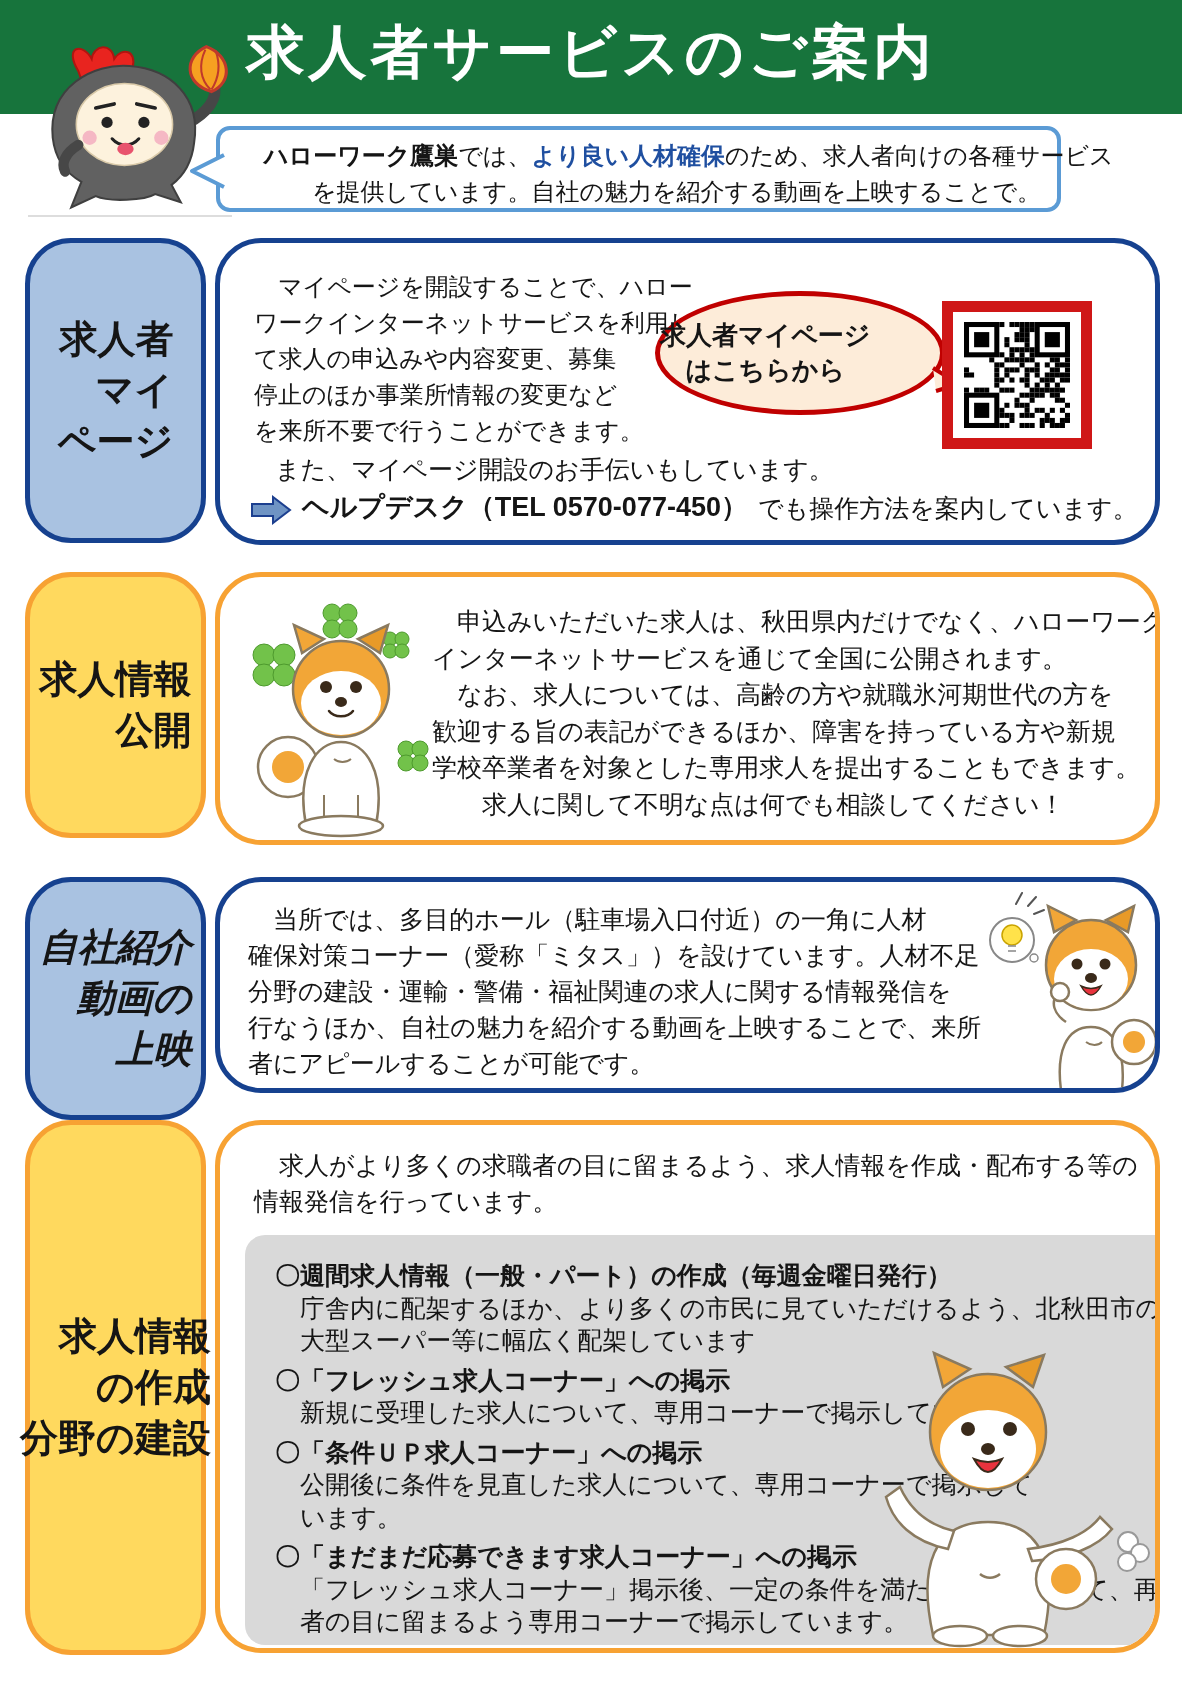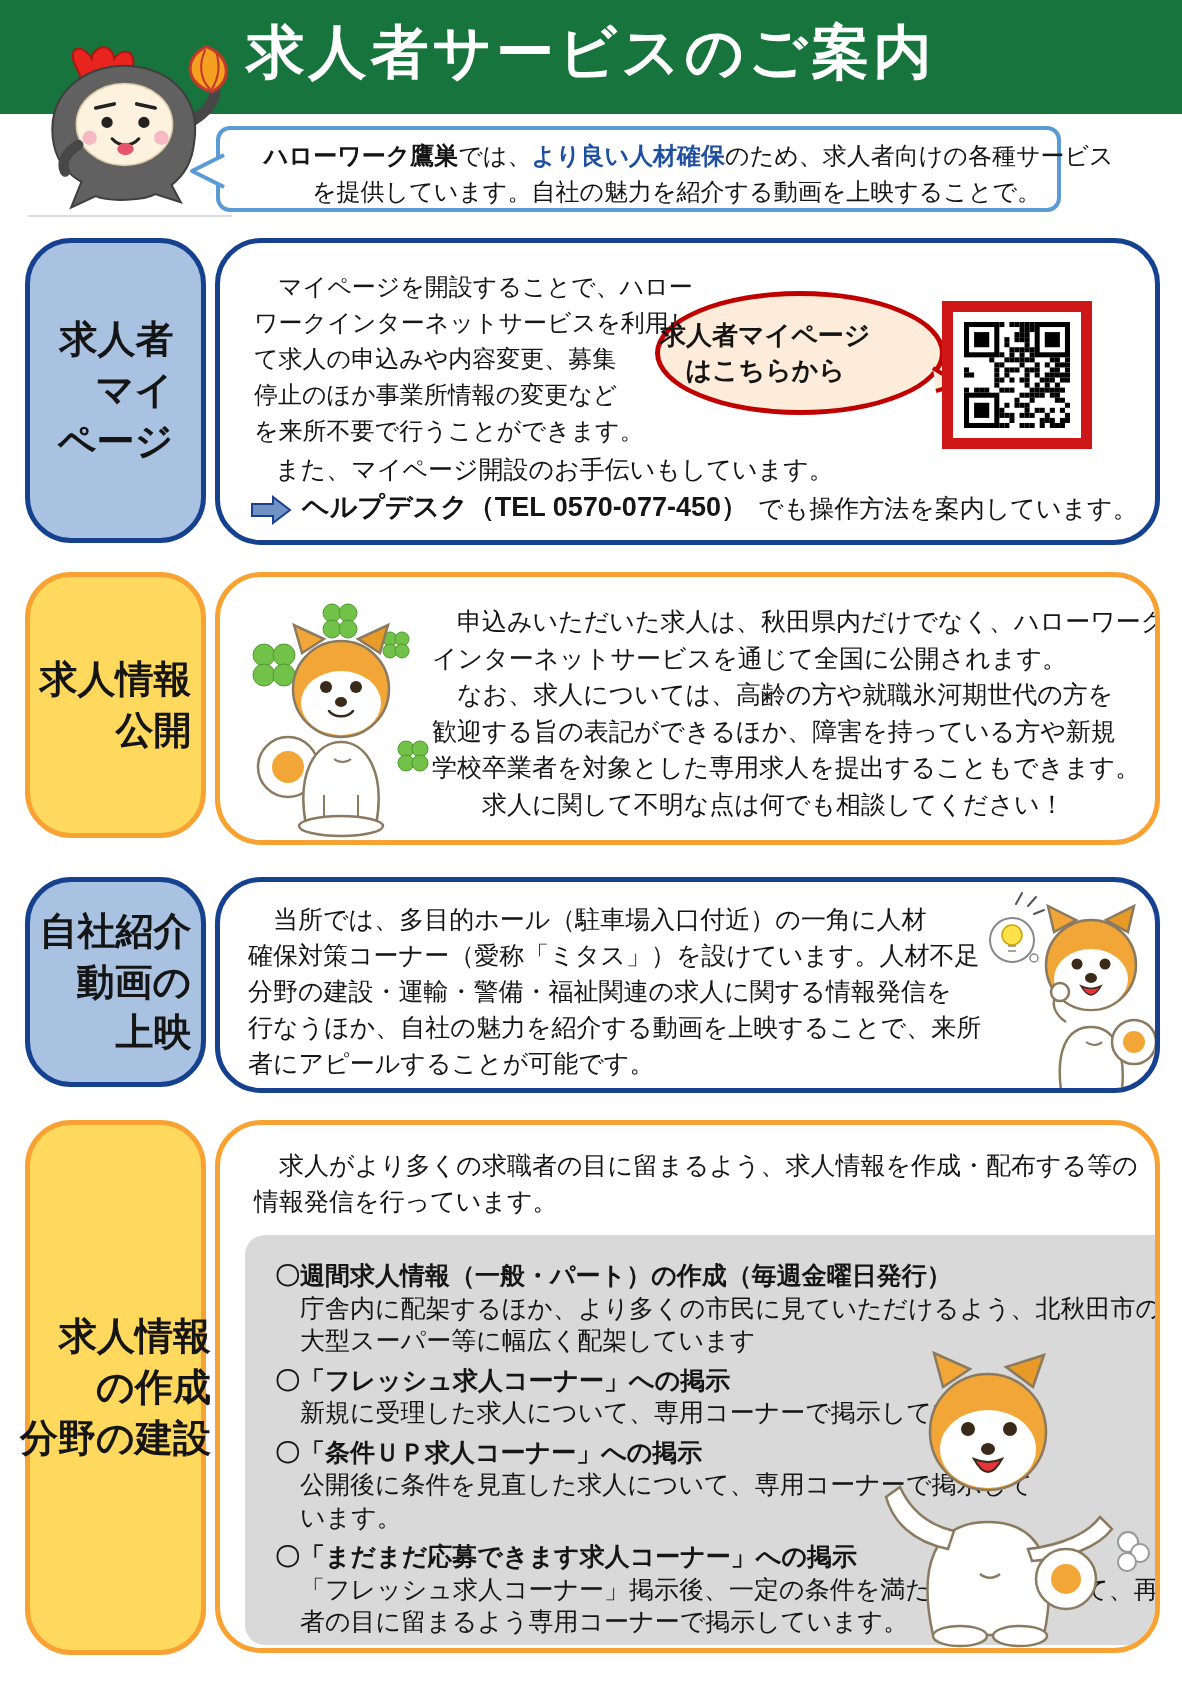--- a/index.html
+++ b/index.html
@@ -28,21 +28,21 @@
              display:flex;align-items:center;justify-content:center;text-align:right;
              font-weight:bold;font-size:38px;line-height:1.34;color:#151515;box-sizing:border-box;}
   .label-blue{background:#a9c2e1;border-color:#16418f;}
   .label-yellow{background:#ffd95e;border-color:#f7a233;}
   .content-box{position:absolute;left:215px;width:945px;background:#fff;border:5px solid;
                border-radius:46px;box-sizing:border-box;overflow:hidden;}
   .b-navy{border-color:#16418f;}
   .b-orange{border-color:#f7a233;}
   .s1l{top:238px;height:305px;}  .s1c{top:238px;height:307px;}
   .s2l{top:572px;height:266px;}  .s2c{top:572px;height:273px;}
-  .s3l{top:877px;height:210px;}  .s3c{top:877px;height:216px;font-family:Liberation Serif, serif;}
+  .s3l{top:877px;height:243px;font-style:italic;}  .s3c{top:877px;height:216px;font-family:Liberation Serif, serif;}
   .s4l{top:1120px;height:535px;} .s4c{top:1120px;height:533px;}
 
   
   .s1-para{position:absolute;left:34px;top:26px;font-size:24px;line-height:1.5;}
   .balloon{position:absolute;left:435px;top:48px;width:290px;height:124px;background:#fdecd9;
            border:5px solid #c00000;border-radius:50%;display:flex;align-items:center;
            justify-content:flex-start;text-align:center;font-weight:bold;font-size:26px;
            line-height:1.35;box-sizing:border-box;}
   .balloon-tail{position:absolute;right:-21px;bottom:16px;}
   .qr-frame{position:absolute;left:722px;top:58px;width:150px;height:148px;background:#fff;

